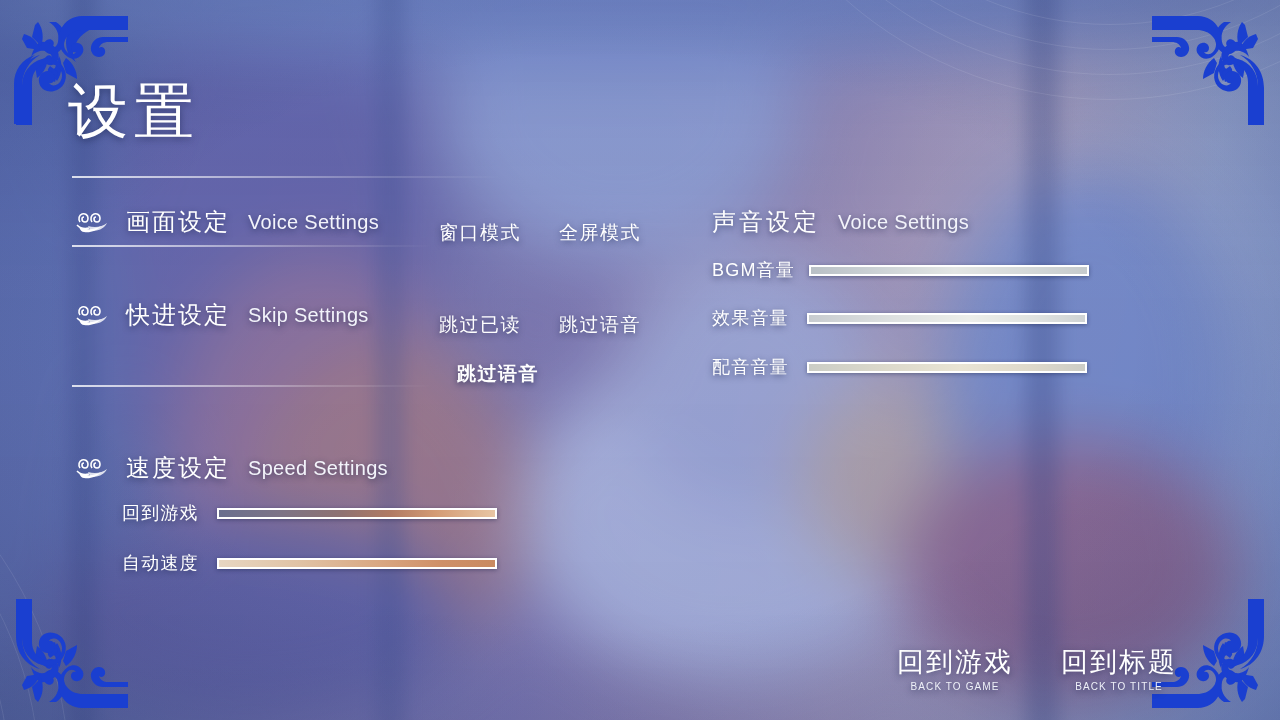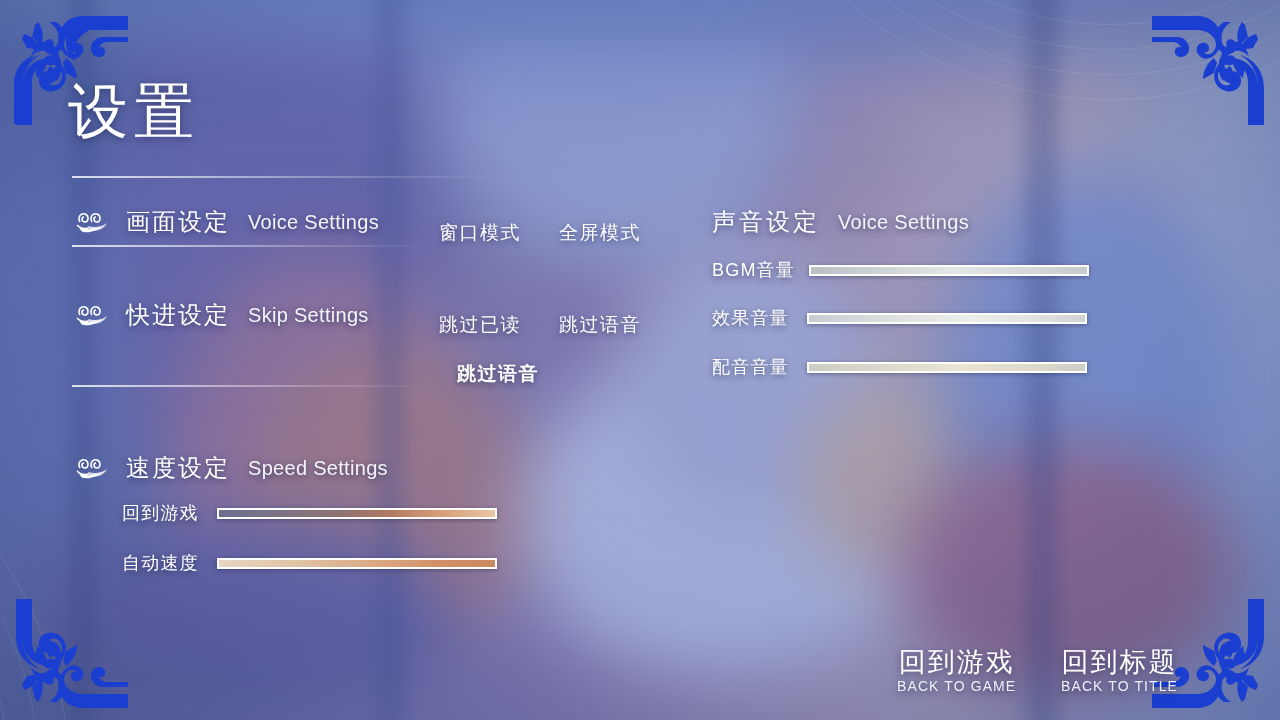--- a/index.html
+++ b/index.html
@@ -130,21 +130,21 @@
 
   
   .nav-btn {
     position:absolute; text-align:center; cursor:pointer; white-space:nowrap;margin-top:28px;
   }
   .nav-cn {
     font-size:27px; color:#fff; letter-spacing:2px; line-height:32px;
     text-shadow:0 2px 7px rgba(20,30,70,.6);
   }
   .nav-en {
-    font-size:14px; color:#eef0f8; letter-spacing:1.1px; line-height:17px;
+    font-size:10px; color:#eef0f8; letter-spacing:1.1px; line-height:17px;
     text-shadow:0 2px 6px rgba(20,30,70,.6);
   }
   #btn-game  { left:897px;  top:618px; }
   #btn-title { left:1061px; top:618px; }
 </style>
 </head>
 <body>
 
 <div id="screen">
 

